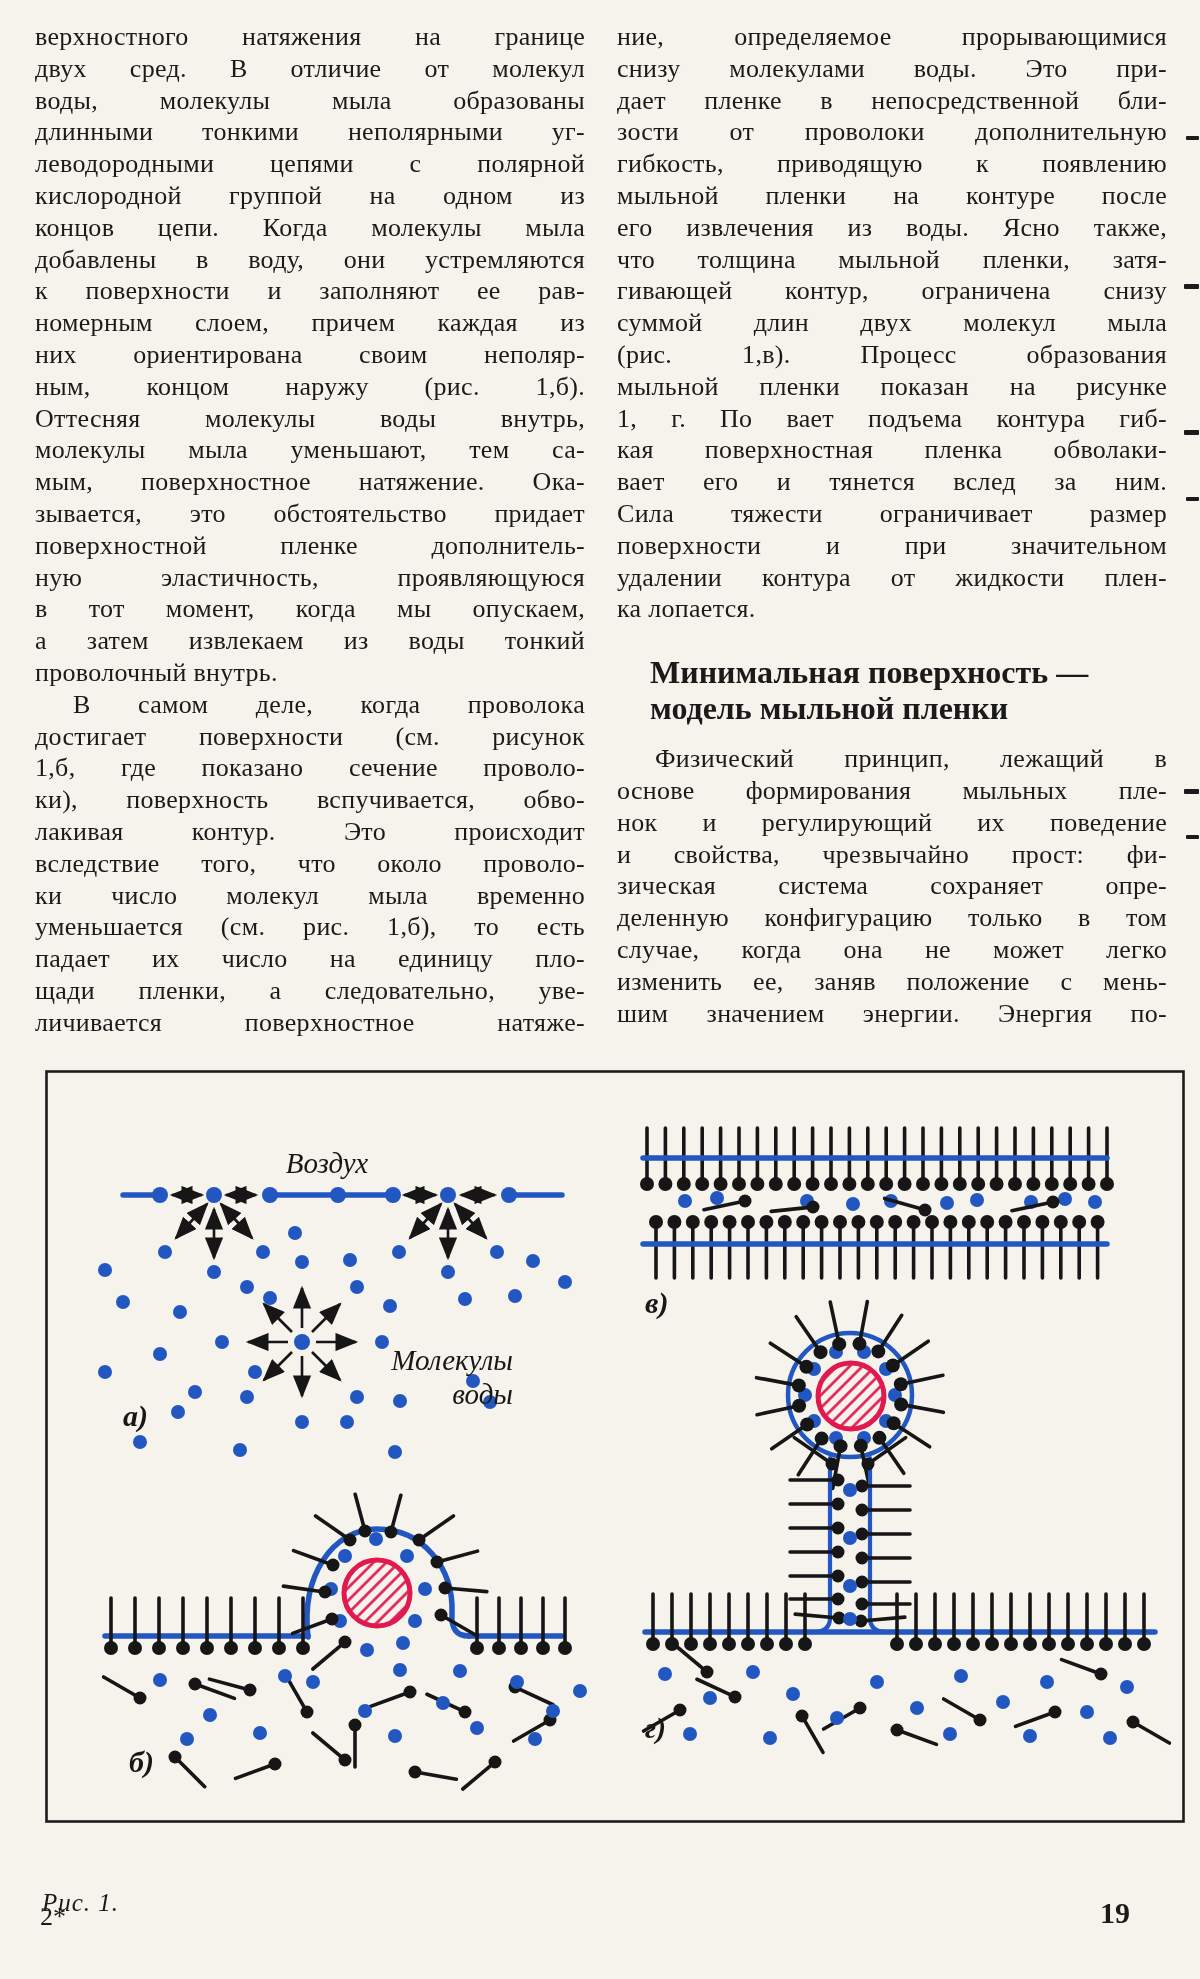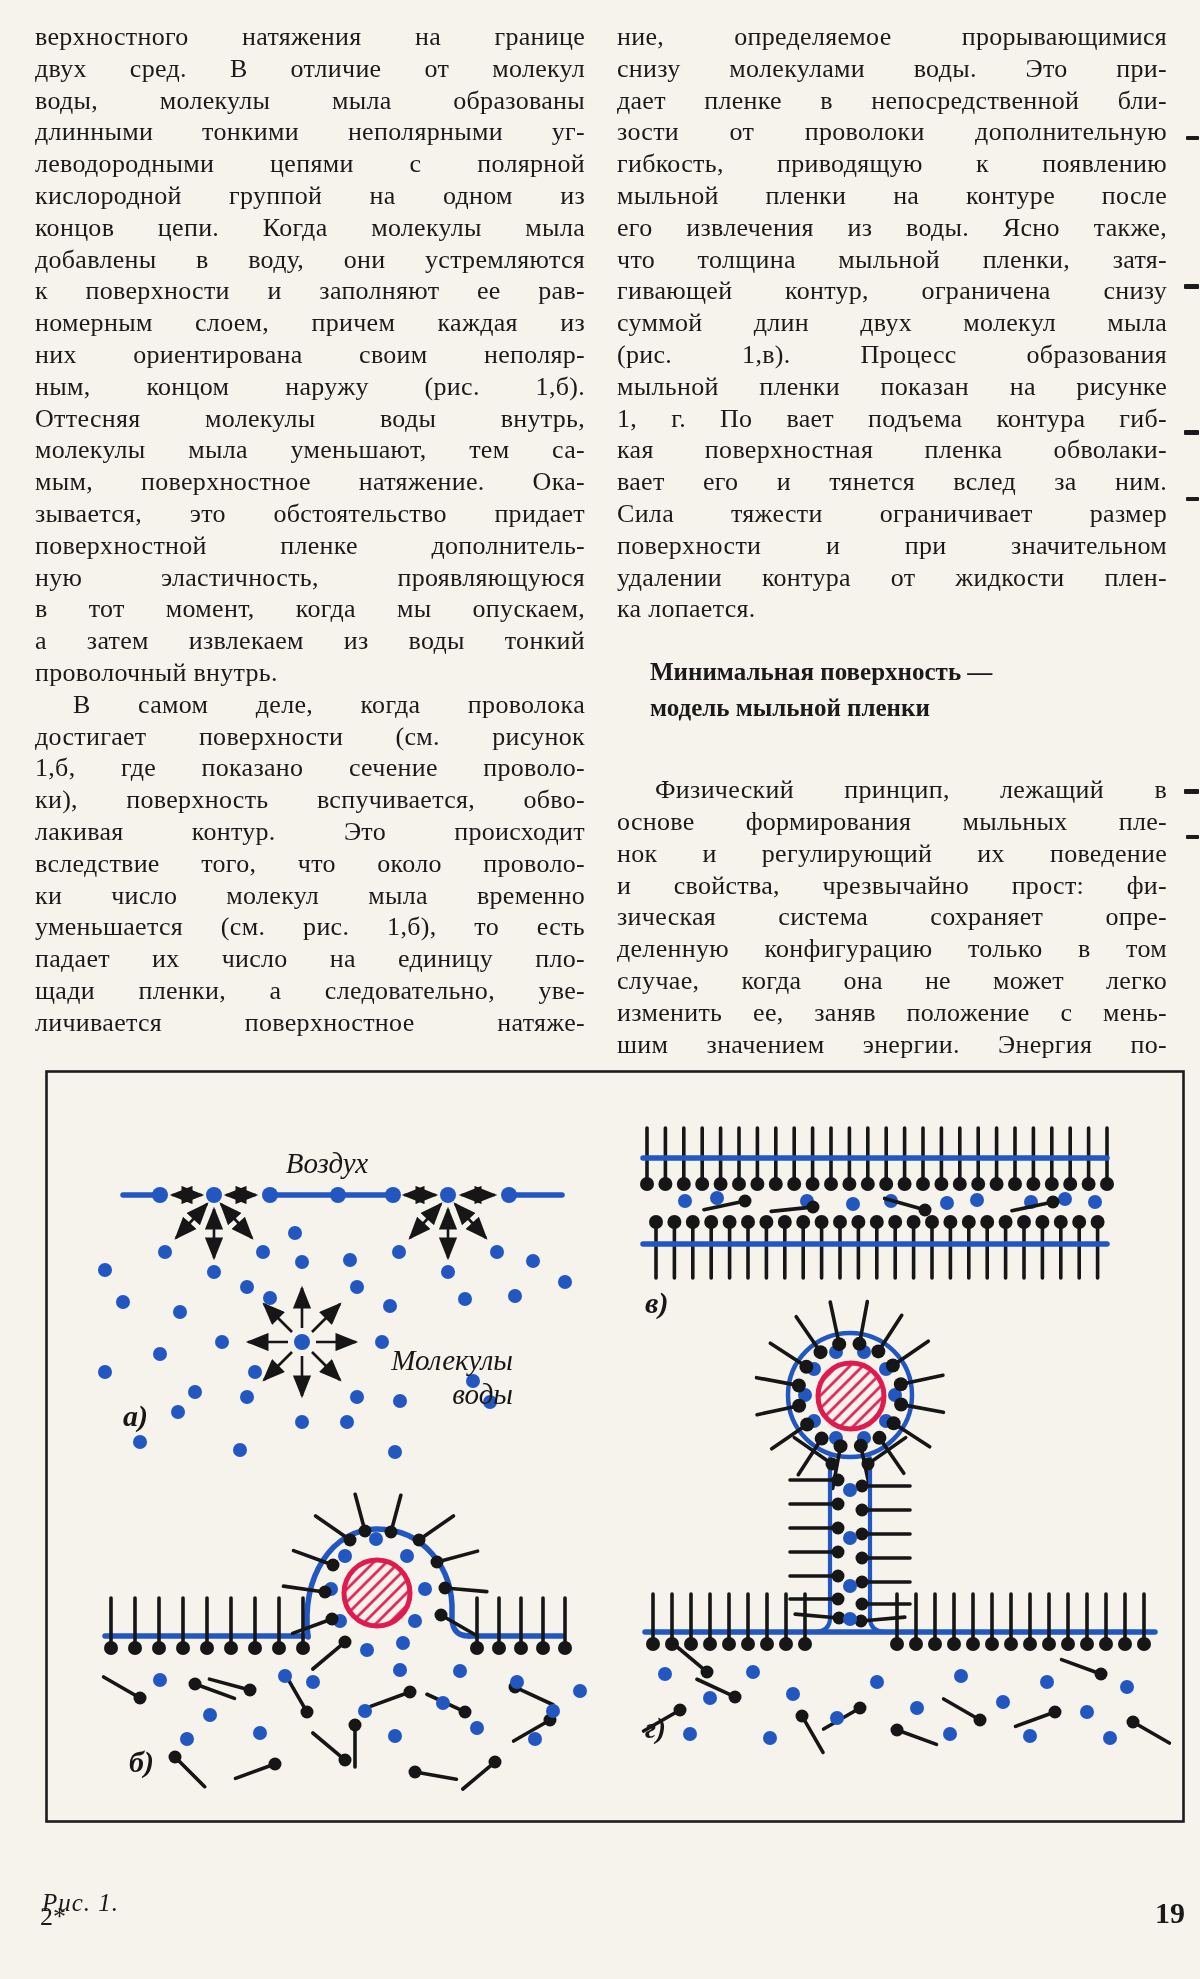--- a/index.html
+++ b/index.html
@@ -9,38 +9,38 @@
        background:var(--paper);color:var(--ink);
        font-family:"Liberation Serif", serif;}
   .col{position:absolute;top:21px;width:550px}
   .col.left{left:35px}
   .col.right{left:617px}
   .line{font-size:26px;line-height:31.8px;height:31.8px;
         text-align:justify;text-align-last:justify;letter-spacing:.3px;white-space:nowrap;}
   .line{white-space:normal;}
   .line.last{text-align-last:left}
   .line.indent{text-indent:38px}
-  .heading{margin:29px 0 48px 33px;font-weight:700;font-size:25px}
+  .heading{margin:29px 0 17px 33px;font-weight:700;font-size:32px}
   .hline{line-height:36px;text-align:left}
   svg.fig{position:absolute;left:45px;top:1070px;width:1140px;height:753px}
   .figbox{fill:none;stroke:#1c1c1c;stroke-width:2.6}
   .surf line,.bline{stroke:var(--blue);stroke-width:5.5;fill:none;stroke-linecap:round}
   .bline4{stroke:var(--blue);stroke-width:4.2;fill:none;stroke-linecap:round}
   .bcirc{stroke:var(--blue);stroke-width:4.5;fill:none}
   .wire{fill:url(#hatch);stroke:var(--red);stroke-width:5}
   g.pins line{stroke:#161616;stroke-width:3.6;stroke-linecap:round}
   g.pins circle{fill:#161616}
   g.wdots circle{fill:var(--blue)}
   g.arr line{stroke:#161616;stroke-width:2.6}
   svg text{font-family:"Liberation Serif",serif;font-style:italic;fill:#171717}
   .fcap{font-size:29px}
   .flabel{font-size:30px;font-weight:600}
   .caption{position:absolute;left:42px;top:1889px;font-style:italic;font-size:25px;letter-spacing:1px}
   .footer-sig{position:absolute;left:40px;top:1902px;font-size:26px}
-  .footer-page{position:absolute;left:1100px;top:1896px;width:85px;text-align:right;
+  .footer-page{position:absolute;left:1100px;top:1896px;width:85px;
                font-size:30px;font-weight:700}
   .tick{position:absolute;background:#1b1b1b;border-radius:1px}
 </style>
 </head>
 <body>
 
 <div class="col left">
     <div class="line">верхностного натяжения на границе</div>
     <div class="line">двух сред. В отличие от молекул</div>
     <div class="line">воды, молекулы мыла образованы</div>

